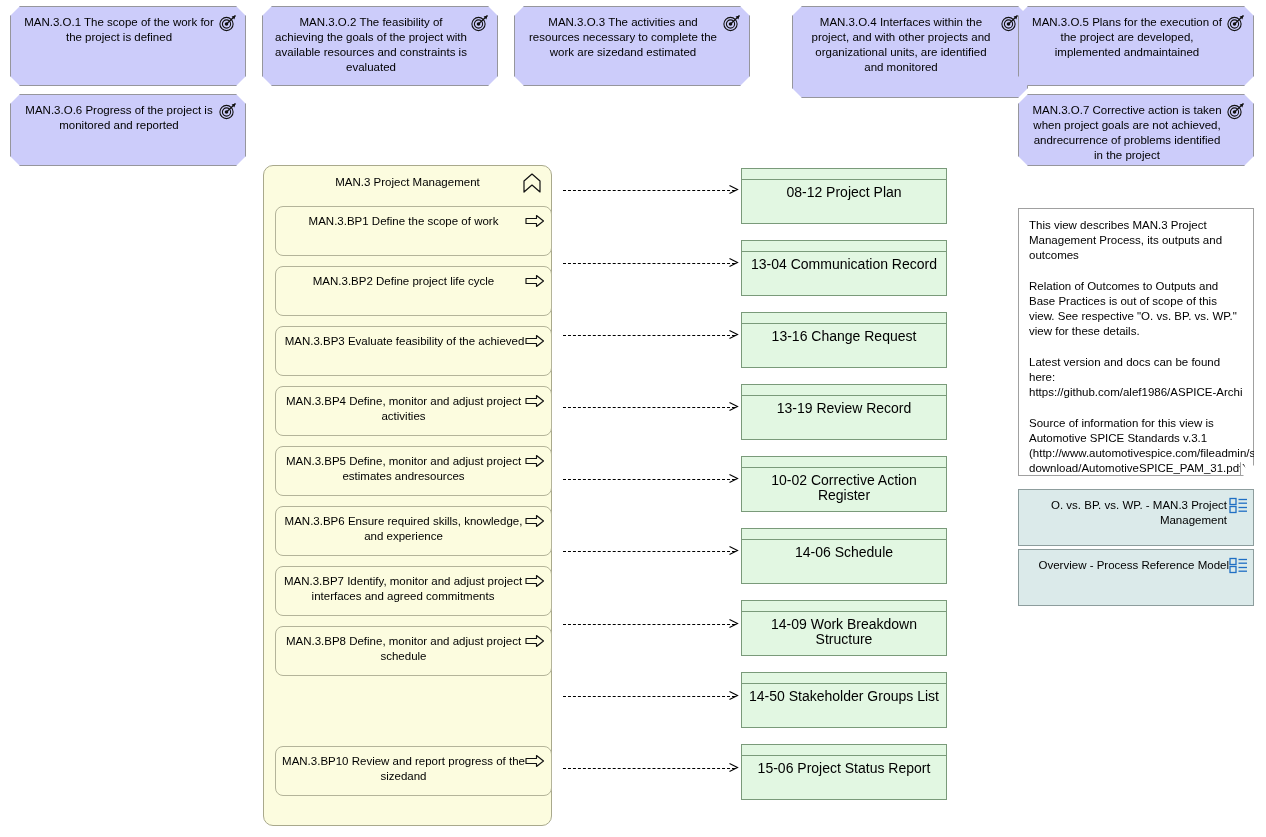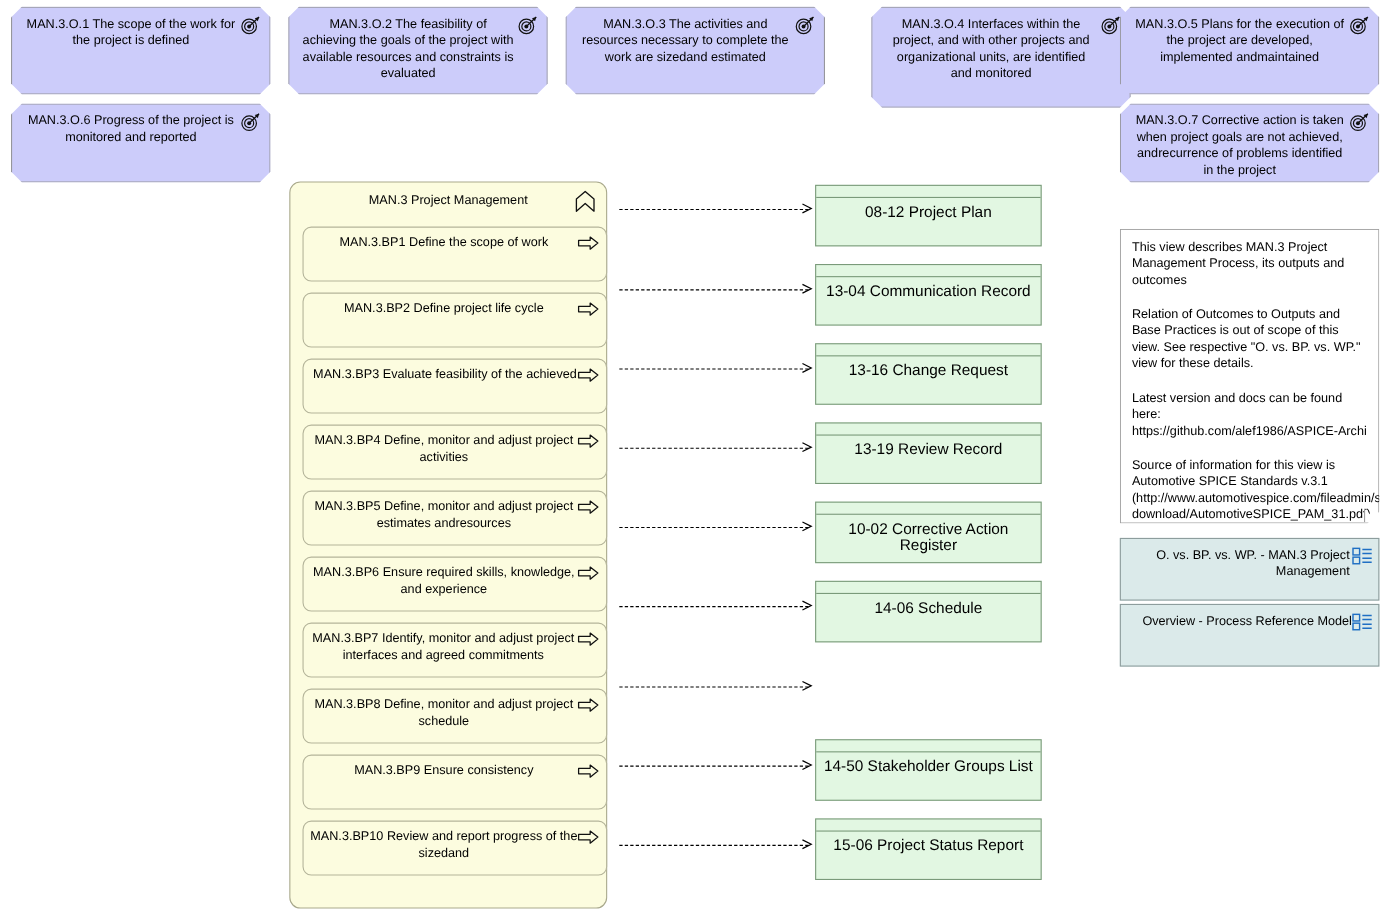--- a/index.html
+++ b/index.html
@@ -338,28 +338,20 @@
 
     <div class="bp" style="left:11px;top:460px;width:277px;height:50px;">
       <span class="txt">MAN.3.BP8 Define, monitor and adjust project schedule</span>
       <span class="ic">
         <svg viewBox="0 0 20 14" width="20" height="14">
           <path d="M1 4.5 L11.5 4.5 L11.5 1.5 L18.5 7 L11.5 12.5 L11.5 9.5 L1 9.5 Z" fill="none" stroke="#111" stroke-width="1.15" stroke-linejoin="round"></path>
         </svg>
       </span>
     </div>
 
-    <div class="bp" style="left:11px;top:520px;width:277px;height:50px;">
-      <span class="txt">MAN.3.BP9 Ensure consistency</span>
-      <span class="ic">
-        <svg viewBox="0 0 20 14" width="20" height="14">
-          <path d="M1 4.5 L11.5 4.5 L11.5 1.5 L18.5 7 L11.5 12.5 L11.5 9.5 L1 9.5 Z" fill="none" stroke="#111" stroke-width="1.15" stroke-linejoin="round"></path>
-        </svg>
-      </span>
-    </div>
 
     <div class="bp" style="left:11px;top:580px;width:277px;height:50px;">
       <span class="txt" style="right:24px;left:4px;">MAN.3.BP10 Review and report progress of the sizedand</span>
       <span class="ic">
         <svg viewBox="0 0 20 14" width="20" height="14">
           <path d="M1 4.5 L11.5 4.5 L11.5 1.5 L18.5 7 L11.5 12.5 L11.5 9.5 L1 9.5 Z" fill="none" stroke="#111" stroke-width="1.15" stroke-linejoin="round"></path>
         </svg>
       </span>
     </div>
   </div>
@@ -387,20 +379,24 @@
   <div class="node deliv" style="left:741px;top:456px;width:206px;height:56px;">
     <span class="strip"></span>
     <span class="txt">10-02 Corrective Action Register</span>
   </div>
 
   <div class="node deliv" style="left:741px;top:528px;width:206px;height:56px;">
     <span class="strip"></span>
     <span class="txt">14-06 Schedule</span>
   </div>
 
+  <div class="node deliv" style="left:741px;top:600px;width:206px;height:56px;">
+    <span class="strip"></span>
+    <span class="txt">14-09 Work Breakdown Structure</span>
+  </div>
 
   <div class="node deliv" style="left:741px;top:672px;width:206px;height:56px;">
     <span class="strip"></span>
     <span class="txt">14-50 Stakeholder Groups List</span>
   </div>
 
   <div class="node deliv" style="left:741px;top:744px;width:206px;height:56px;">
     <span class="strip"></span>
     <span class="txt">15-06 Project Status Report</span>
   </div>

